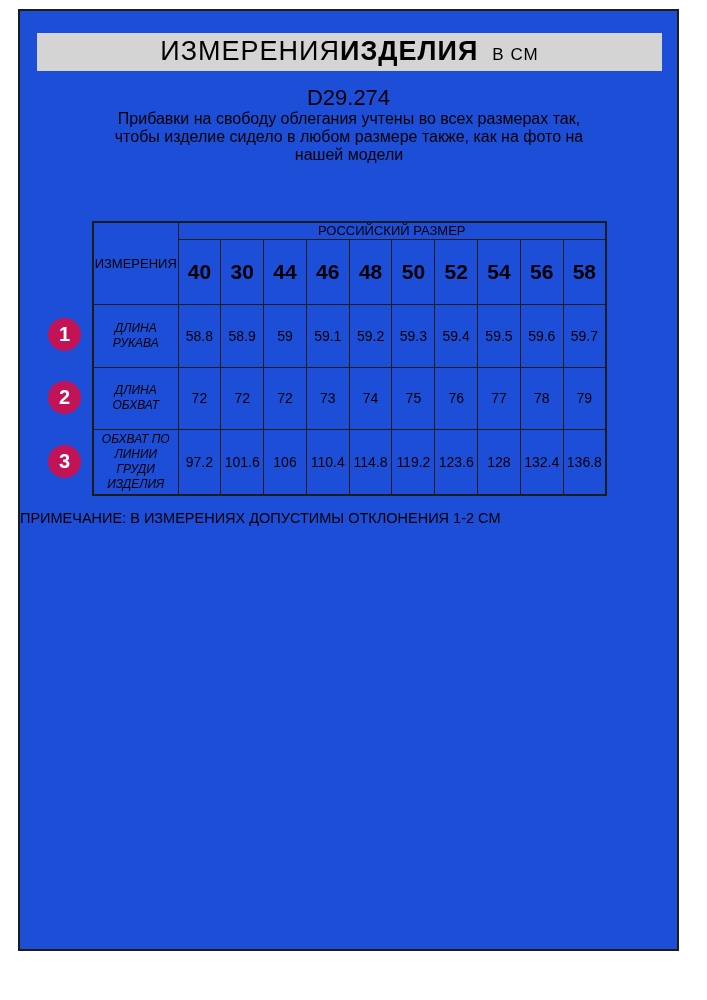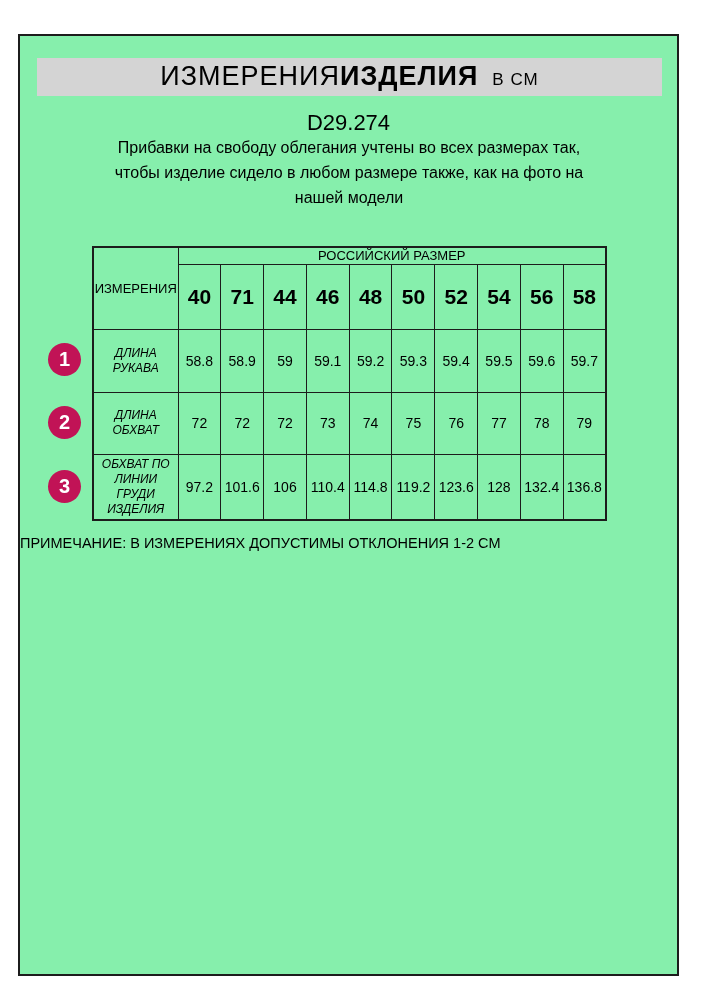--- a/index.html
+++ b/index.html
@@ -2,39 +2,39 @@
 <html style="--marker-bg: #c11356; --title-bar-bg: #d4d4d4; --border: #1c1c1c;"><head>
 <meta charset="utf-8">
 <style>
   * { margin: 0; padding: 0; box-sizing: border-box; }
   html, body { background: #ffffff; }
   body {
     width: 707px; height: 1000px; position: relative;
     font-family: "Liberation Sans", sans-serif; color: #000;
   }
   .page-frame {
-    position: absolute; left: 18px; top: 34px; width: 661px; height: 942px;
-    border: 2px solid var(--border, #1c1c1c); background: #86efac;
+    position: absolute; left: 18px; top: 9px; width: 661px; height: 942px;
+    border: 2px solid var(--border, #1c1c1c); background: #1d4ed8;
   }
   .title-bar {
     position: absolute; left: 17px; top: 22px; width: 625px; height: 38px;
     background: var(--title-bar-bg, #d4d4d4);
     display: flex; align-items: baseline; justify-content: center;
     padding-top: 3px;
   }
   .title-word1 { font-size: 27px; font-weight: normal; letter-spacing: 1px; }
   .title-word2 { font-size: 27px; font-weight: bold; letter-spacing: 1px; }
   .title-units { font-size: 17px; font-weight: normal; margin-left: 14px; letter-spacing: 1px; }
   .product-code {
     position: absolute; left: 0; top: 74px; width: 100%;
     text-align: center; font-size: 22px;
   }
   .description {
     position: absolute; left: 50%; top: 99px; width: 505px; margin-left: -252px;
-    text-align: center; font-size: 16px; line-height: 25px;
+    text-align: center; font-size: 16px; line-height: 18px;
   }
   table.size-table {
     position: absolute; left: 72px; top: 210px; width: 515px;
     border-collapse: collapse; table-layout: fixed;
     border: 2px solid var(--border, #1c1c1c);
   }
   table.size-table td {
     border: 1.5px solid var(--border, #1c1c1c);
     text-align: center; vertical-align: middle;
     overflow: hidden;
@@ -79,21 +79,21 @@
   <p class="description">Прибавки на свободу облегания учтены во всех размерах так, чтобы изделие сидело в любом размере также, как на фото на нашей модели</p>
 
   <table class="size-table">
     <tbody>
         <tr class="group-row">
       <td class="corner" rowspan="2">ИЗМЕРЕНИЯ</td>
       <td class="group" colspan="10">РОССИЙСКИЙ РАЗМЕР</td>
     </tr>
     <tr class="sizes-row">
       <td>40</td>
-      <td>71</td>
+      <td>30</td>
       <td>44</td>
       <td>46</td>
       <td>48</td>
       <td>50</td>
       <td>52</td>
       <td>54</td>
       <td>56</td>
       <td>58</td>
     </tr>
     <tr class="data-row row-1">

